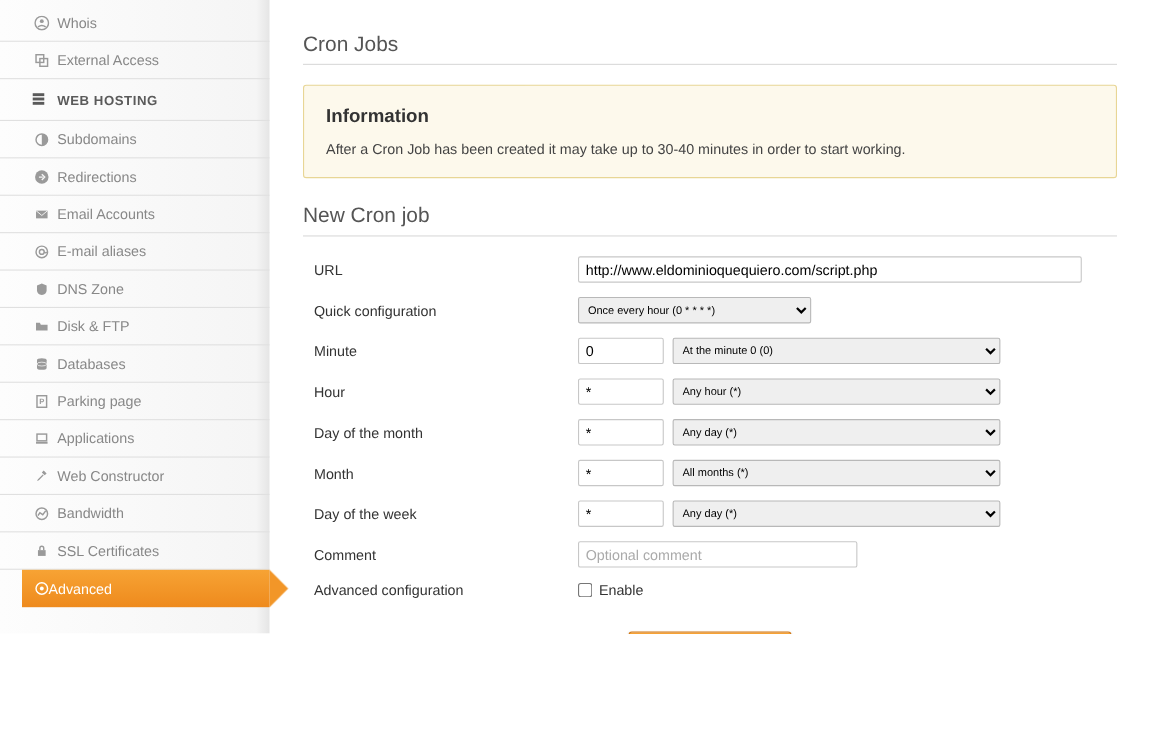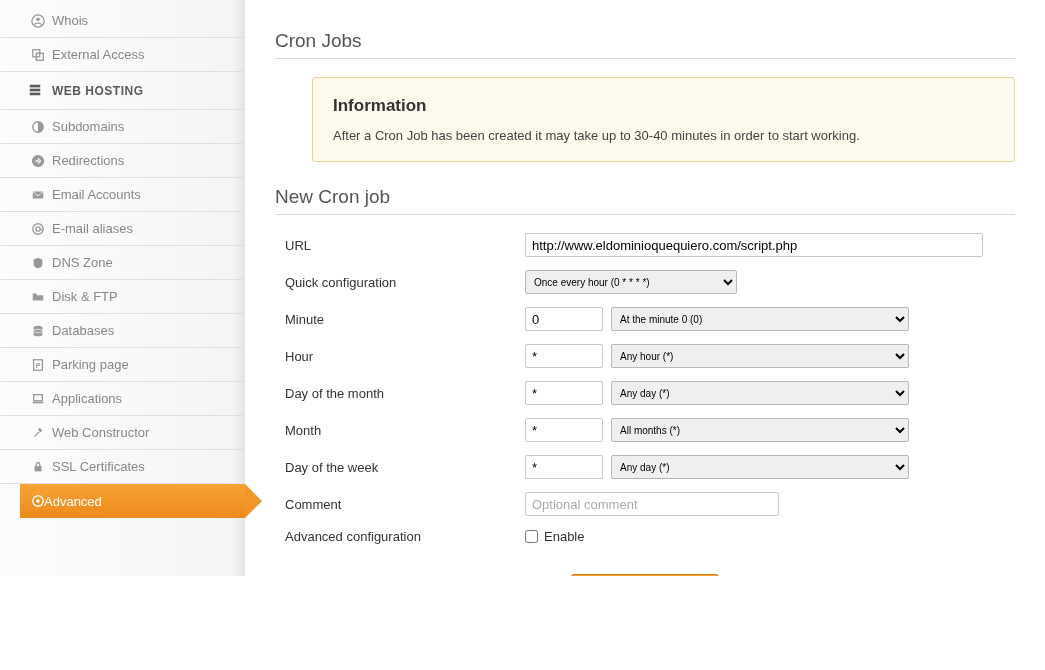--- a/index.html
+++ b/index.html
@@ -8,21 +8,21 @@
 .sidebar { width: 245px; background: linear-gradient(to right, #fdfdfd 0%, #f5f5f5 95%, #e5e5e5 100%); padding-top: 4px; }
 .sidebar-item { display: flex; align-items: center; height: 34px; padding-left: 52px; border-bottom: 1px solid #e0e0e0; color: #888; cursor: pointer; position: relative; }
 .sidebar-item .icon { position: absolute; left: 30px; width: 15px; height: 15px; display: flex; align-items: center; justify-content: center; fill: #9a9a9a; color: #9a9a9a; }
 .sidebar-header { display: flex; align-items: center; height: 38px; padding-left: 52px; color: #5a5a5a; font-weight: bold; font-size: 12px; letter-spacing: 0.5px; border-bottom: 1px solid #e0e0e0; position: relative; }
 .sidebar-header .icon { position: absolute; left: 28px; width: 15px; height: 15px; fill: #6b6b6b; }
 .sidebar-item.active { background: linear-gradient(#f7a334, #ee8a1d); color: #fff; left: 0; margin-left: 20px; padding-left: 24px; border-bottom: none; }
 .sidebar-item.active::after { content: ""; position: absolute; right: -17px; top: 0; width: 0; height: 0; border-top: 17px solid transparent; border-bottom: 17px solid transparent; border-left: 17px solid #f29628; }
 .sidebar-item.active .icon { left: 10px; fill: #fff; color: #fff; }
 .main { flex: 1; padding: 30px 30px 20px 30px; overflow: auto; }
 .section-title { font-size: 19px; color: #555; font-weight: normal; border-bottom: 1px solid #d9d9d9; padding-bottom: 6px; margin-bottom: 18px; }
-.info-box { background: #fdf9ec; border: 1px solid #e8d695; border-radius: 3px; padding: 18px 20px; margin-bottom: 24px; margin-left: 37px; }
+.info-box { background: #fdf9ec; border: 1px solid #e8d695; border-radius: 3px; padding: 18px 20px; margin-bottom: 24px; }
 .info-box h3 { font-size: 17px; color: #333; margin-bottom: 12px; font-weight: bold; }
 .info-box p { font-size: 13px; color: #444; }
 .form-row { display: flex; align-items: center; margin-bottom: 13px; }
 .form-label { width: 250px; padding-left: 10px; color: #333; font-size: 13px; }
 .form-controls { flex: 1; display: flex; gap: 8px; align-items: center; }
 input[type="text"] { border: 1px solid #c7c7c7; height: 24px; padding: 0 6px; font-size: 13px; background: #fff; border-radius: 2px; }
 input[type="text"]::placeholder { color: #aaa; }
 select { border: 1px solid #b8b8b8; height: 24px; padding: 0 4px; font-size: 10px; background: #efefef; border-radius: 2px; }
 .url-input { width: 458px; }
 .quick-select { width: 212px; }
@@ -149,20 +149,29 @@
       <span class="icon">
           <svg viewBox="0 0 16 16" width="14" height="14">
             <path d="M10 2 L13 5 L11 7 L8 4 Z M9 6 L4 11 L3 13 L5 12 L10 7 Z" fill="currentColor"></path>
           </svg>
         </span>
       <span>Web Constructor</span>
     </div>
     <div class="sidebar-item">
       <span class="icon">
           <svg viewBox="0 0 16 16" width="14" height="14">
+            <circle cx="8" cy="8" r="6" fill="none" stroke="currentColor" stroke-width="1.5"></circle>
+            <path d="M4 10 L6 7 L9 9 L12 5" stroke="currentColor" stroke-width="1.5" fill="none"></path>
+          </svg>
+        </span>
+      <span>Bandwidth</span>
+    </div>
+    <div class="sidebar-item">
+      <span class="icon">
+          <svg viewBox="0 0 16 16" width="14" height="14">
             <rect x="4" y="7" width="8" height="6" fill="currentColor"></rect>
             <path d="M6 7 L6 5 Q6 3 8 3 Q10 3 10 5 L10 7" stroke="currentColor" stroke-width="1.5" fill="none"></path>
           </svg>
         </span>
       <span>SSL Certificates</span>
     </div>
     <div class="sidebar-item active">
       <span class="icon">
           <svg viewBox="0 0 16 16" width="14" height="14">
             <circle cx="8" cy="8" r="6" fill="none" stroke="currentColor" stroke-width="1.5"></circle>

